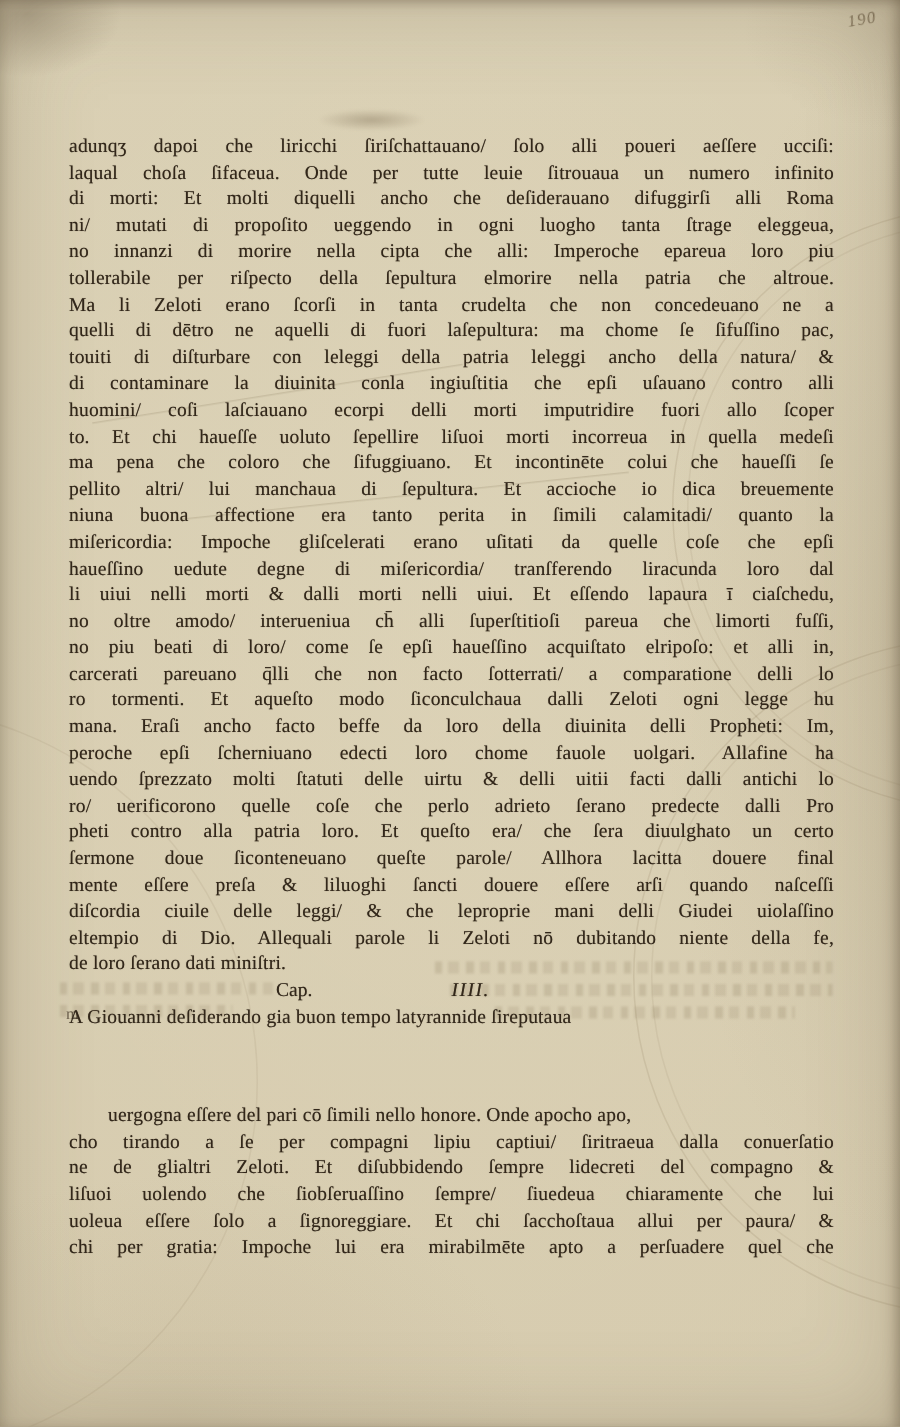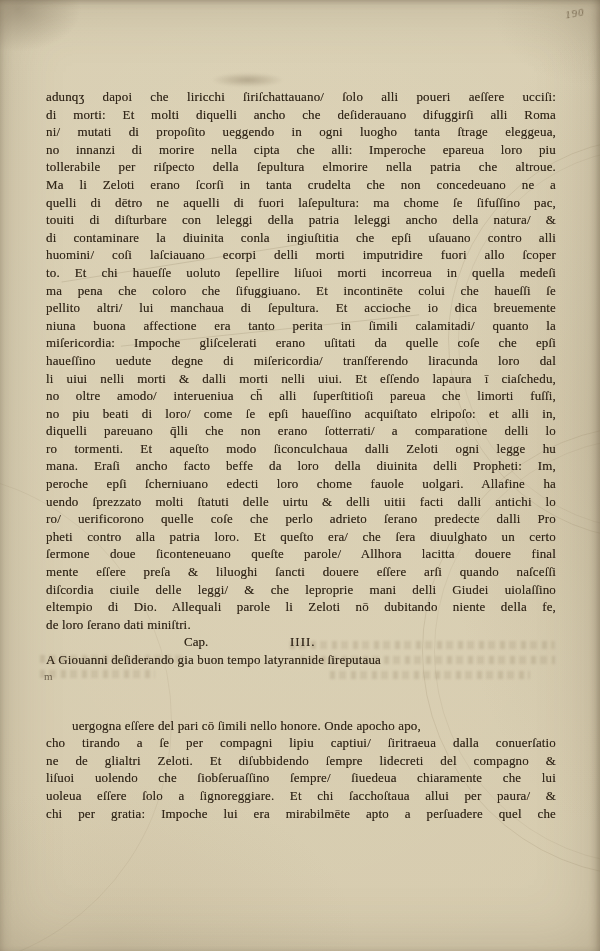--- a/index.html
+++ b/index.html
@@ -35,21 +35,21 @@
     text-align-last:justify;
     white-space:nowrap;
     letter-spacing:.15px;
   }
   .para1 .tline:last-child{text-align-last:left;}
   .para2 .tline:nth-child(1){text-align-last:left;}
   .para2 .tline:nth-child(2){margin-left:26px;text-align-last:left;margin-top:48px;}
   .chapline{position:relative;height:17.6px;}
   .chapline span{position:absolute;top:0;}
   .cap{left:138px;}
-  .num{left:244px;letter-spacing:1px;}
+  .num{left:255px;letter-spacing:1px;font-style:italic;}
   
   .folio{
     position:absolute;right:16px;top:7px;
     font-size:11px;font-style:italic;
     color:rgba(112,96,72,.85);
     transform:rotate(-10deg);
     letter-spacing:1px;
     filter:blur(.3px);
   }
   
@@ -109,39 +109,40 @@
   <div class="bleed b5"></div>
 
   <div class="folio">190</div>
 
   <div class="margin-letter">m</div>
 
   <div class="textblock">
 
     <div class="para para1">
         <div class="tline">adunqʒ dapoi che liricchi ſiriſchattauano/ ſolo alli poueri aeſſere ucciſi:</div>
+        <div class="tline">laqual choſa ſifaceua. Onde per tutte leuie ſitrouaua un numero infinito</div>
         <div class="tline">di morti: Et molti diquelli ancho che deſiderauano difuggirſi alli Roma</div>
         <div class="tline">ni/ mutati di propoſito ueggendo in ogni luogho tanta ſtrage eleggeua,</div>
         <div class="tline">no innanzi di morire nella cipta che alli: Imperoche epareua loro piu</div>
         <div class="tline">tollerabile per riſpecto della ſepultura elmorire nella patria che altroue.</div>
         <div class="tline">Ma li Zeloti erano ſcorſi in tanta crudelta che non concedeuano ne a</div>
         <div class="tline">quelli di dētro ne aquelli di fuori laſepultura: ma chome ſe ſifuſſino pac,</div>
         <div class="tline">touiti di diſturbare con leleggi della patria leleggi ancho della natura/ &amp;</div>
         <div class="tline">di contaminare la diuinita conla ingiuſtitia che epſi uſauano contro alli</div>
         <div class="tline">huomini/ coſi laſciauano ecorpi delli morti imputridire fuori allo ſcoper</div>
         <div class="tline">to. Et chi haueſſe uoluto ſepellire liſuoi morti incorreua in quella medeſi</div>
         <div class="tline">ma pena che coloro che ſifuggiuano. Et incontinēte colui che haueſſi ſe</div>
         <div class="tline">pellito altri/ lui manchaua di ſepultura. Et accioche io dica breuemente</div>
         <div class="tline">niuna buona affectione era tanto perita in ſimili calamitadi/ quanto la</div>
         <div class="tline">miſericordia: Impoche gliſcelerati erano uſitati da quelle coſe che epſi</div>
         <div class="tline">haueſſino uedute degne di miſericordia/ tranſferendo liracunda loro dal</div>
         <div class="tline">li uiui nelli morti &amp; dalli morti nelli uiui. Et eſſendo lapaura ī ciaſchedu,</div>
         <div class="tline">no oltre amodo/ interueniua ch̄ alli ſuperſtitioſi pareua che limorti fuſſi,</div>
         <div class="tline">no piu beati di loro/ come ſe epſi haueſſino acquiſtato elripoſo: et alli in,</div>
-        <div class="tline">diquelli pareuano q̄lli che non erano ſotterrati/ a comparatione delli lo</div>
+        <div class="tline">carcerati pareuano q̄lli che non facto ſotterrati/ a comparatione delli lo</div>
         <div class="tline">ro tormenti. Et aqueſto modo ſiconculchaua dalli Zeloti ogni legge hu</div>
         <div class="tline">mana. Eraſi ancho facto beffe da loro della diuinita delli Propheti: Im,</div>
         <div class="tline">peroche epſi ſcherniuano edecti loro chome fauole uolgari. Allafine ha</div>
         <div class="tline">uendo ſprezzato molti ſtatuti delle uirtu &amp; delli uitii facti dalli antichi lo</div>
         <div class="tline">ro/ uerificorono quelle coſe che perlo adrieto ſerano predecte dalli Pro</div>
         <div class="tline">pheti contro alla patria loro. Et queſto era/ che ſera diuulghato un certo</div>
         <div class="tline">ſermone doue ſiconteneuano queſte parole/ Allhora lacitta douere final</div>
         <div class="tline">mente eſſere preſa &amp; liluoghi ſancti douere eſſere arſi quando naſceſſi</div>
         <div class="tline">diſcordia ciuile delle leggi/ &amp; che leproprie mani delli Giudei uiolaſſino</div>
         <div class="tline">eltempio di Dio. Allequali parole li Zeloti nō dubitando niente della fe,</div>

